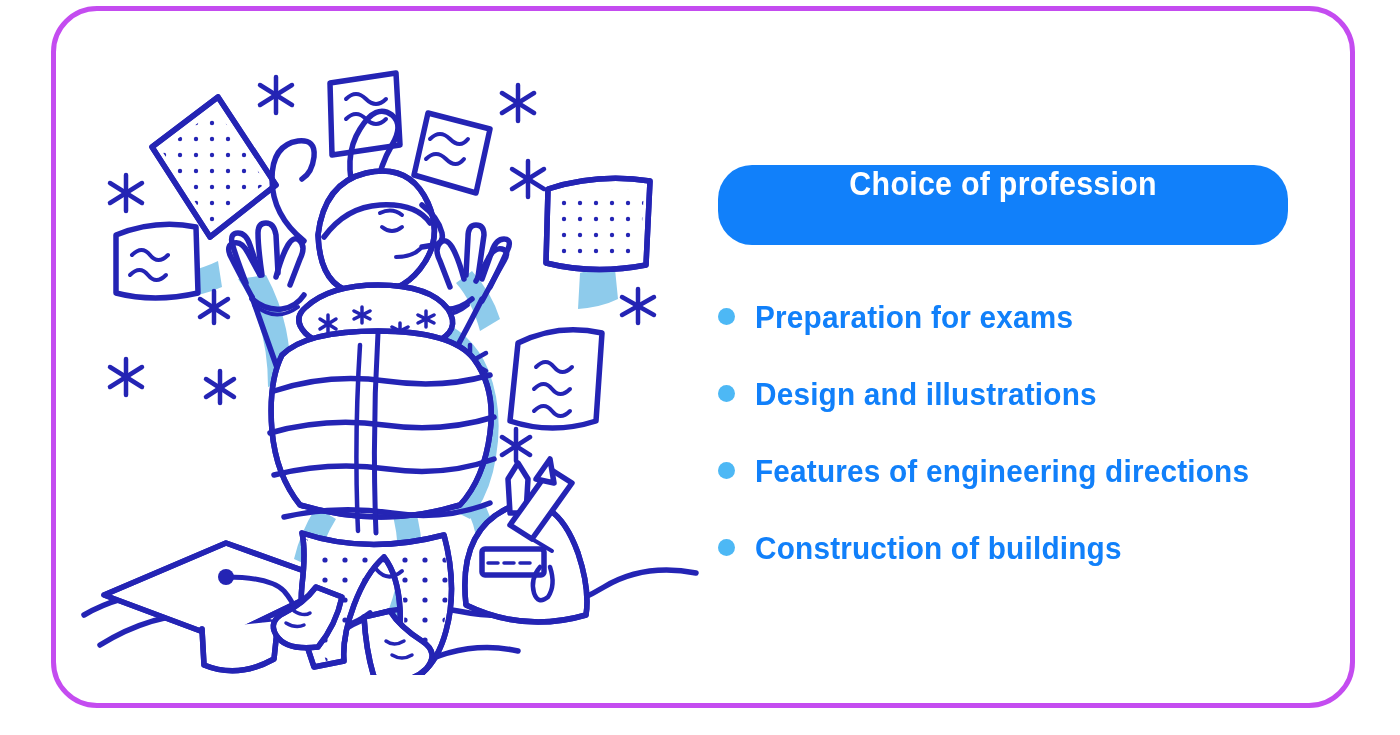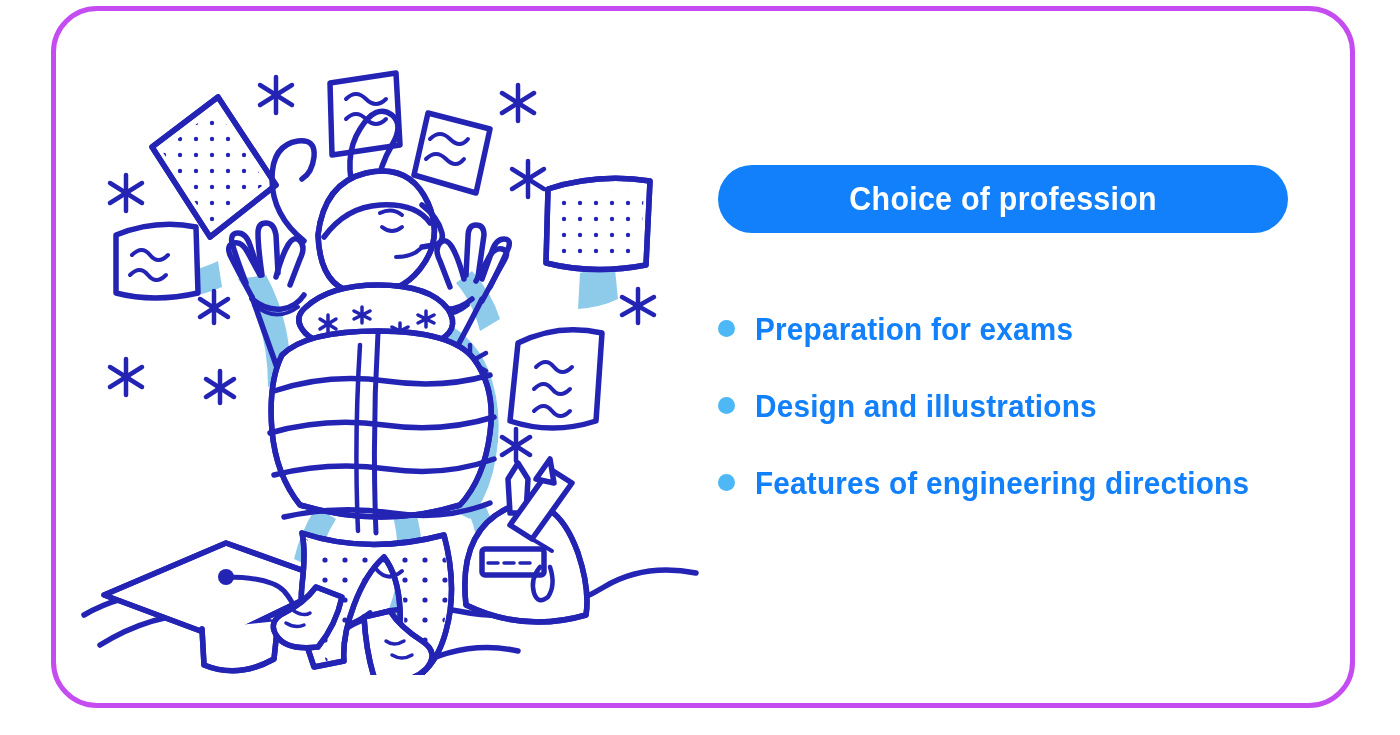--- a/index.html
+++ b/index.html
@@ -32,37 +32,37 @@
     width:620px;height:620px;
   }
   #illustration svg{display:block;width:100%;height:100%;}
   
   #content{
     position:absolute;
     left:718px;top:165px;
     width:640px;height:430px;
   }
   #title-pill{
-    width:570px;height:68px;
+    width:570px;height:80px;
     background:#1180fa;
     border-radius:34px;
-    display:flex;align-items:center;justify-content:center;
+    display:flex;align-items:flex-start;justify-content:center;
     box-sizing:border-box;
   }
   #title-pill .title-text{
     color:#ffffff;
     font-family:"Liberation Sans", sans-serif;
     font-weight:bold;
     font-size:33px;
     letter-spacing:0.3px;
     transform:scaleX(0.92);
     white-space:nowrap;
   }
   #bullet-list{
-    margin-top:71px;
+    margin-top:47px;
     list-style:none;
     padding:0;
   }
   .bullet-row{
     display:flex;
     align-items:center;
     height:49px;
     margin-bottom:28px;
   }
   .bullet-dot{
@@ -381,16 +381,20 @@
         <span class="bullet-text">Preparation for exams</span>
       </li>
       <li class="bullet-row">
         <span class="bullet-dot"></span>
         <span class="bullet-text">Design and illustrations</span>
       </li>
       <li class="bullet-row">
         <span class="bullet-dot"></span>
         <span class="bullet-text">Features of engineering directions</span>
       </li>
+      <li class="bullet-row">
+        <span class="bullet-dot"></span>
+        <span class="bullet-text">Construction of buildings</span>
+      </li>
     </ul>
 
   </div>
 </div>
 
 </body></html>

